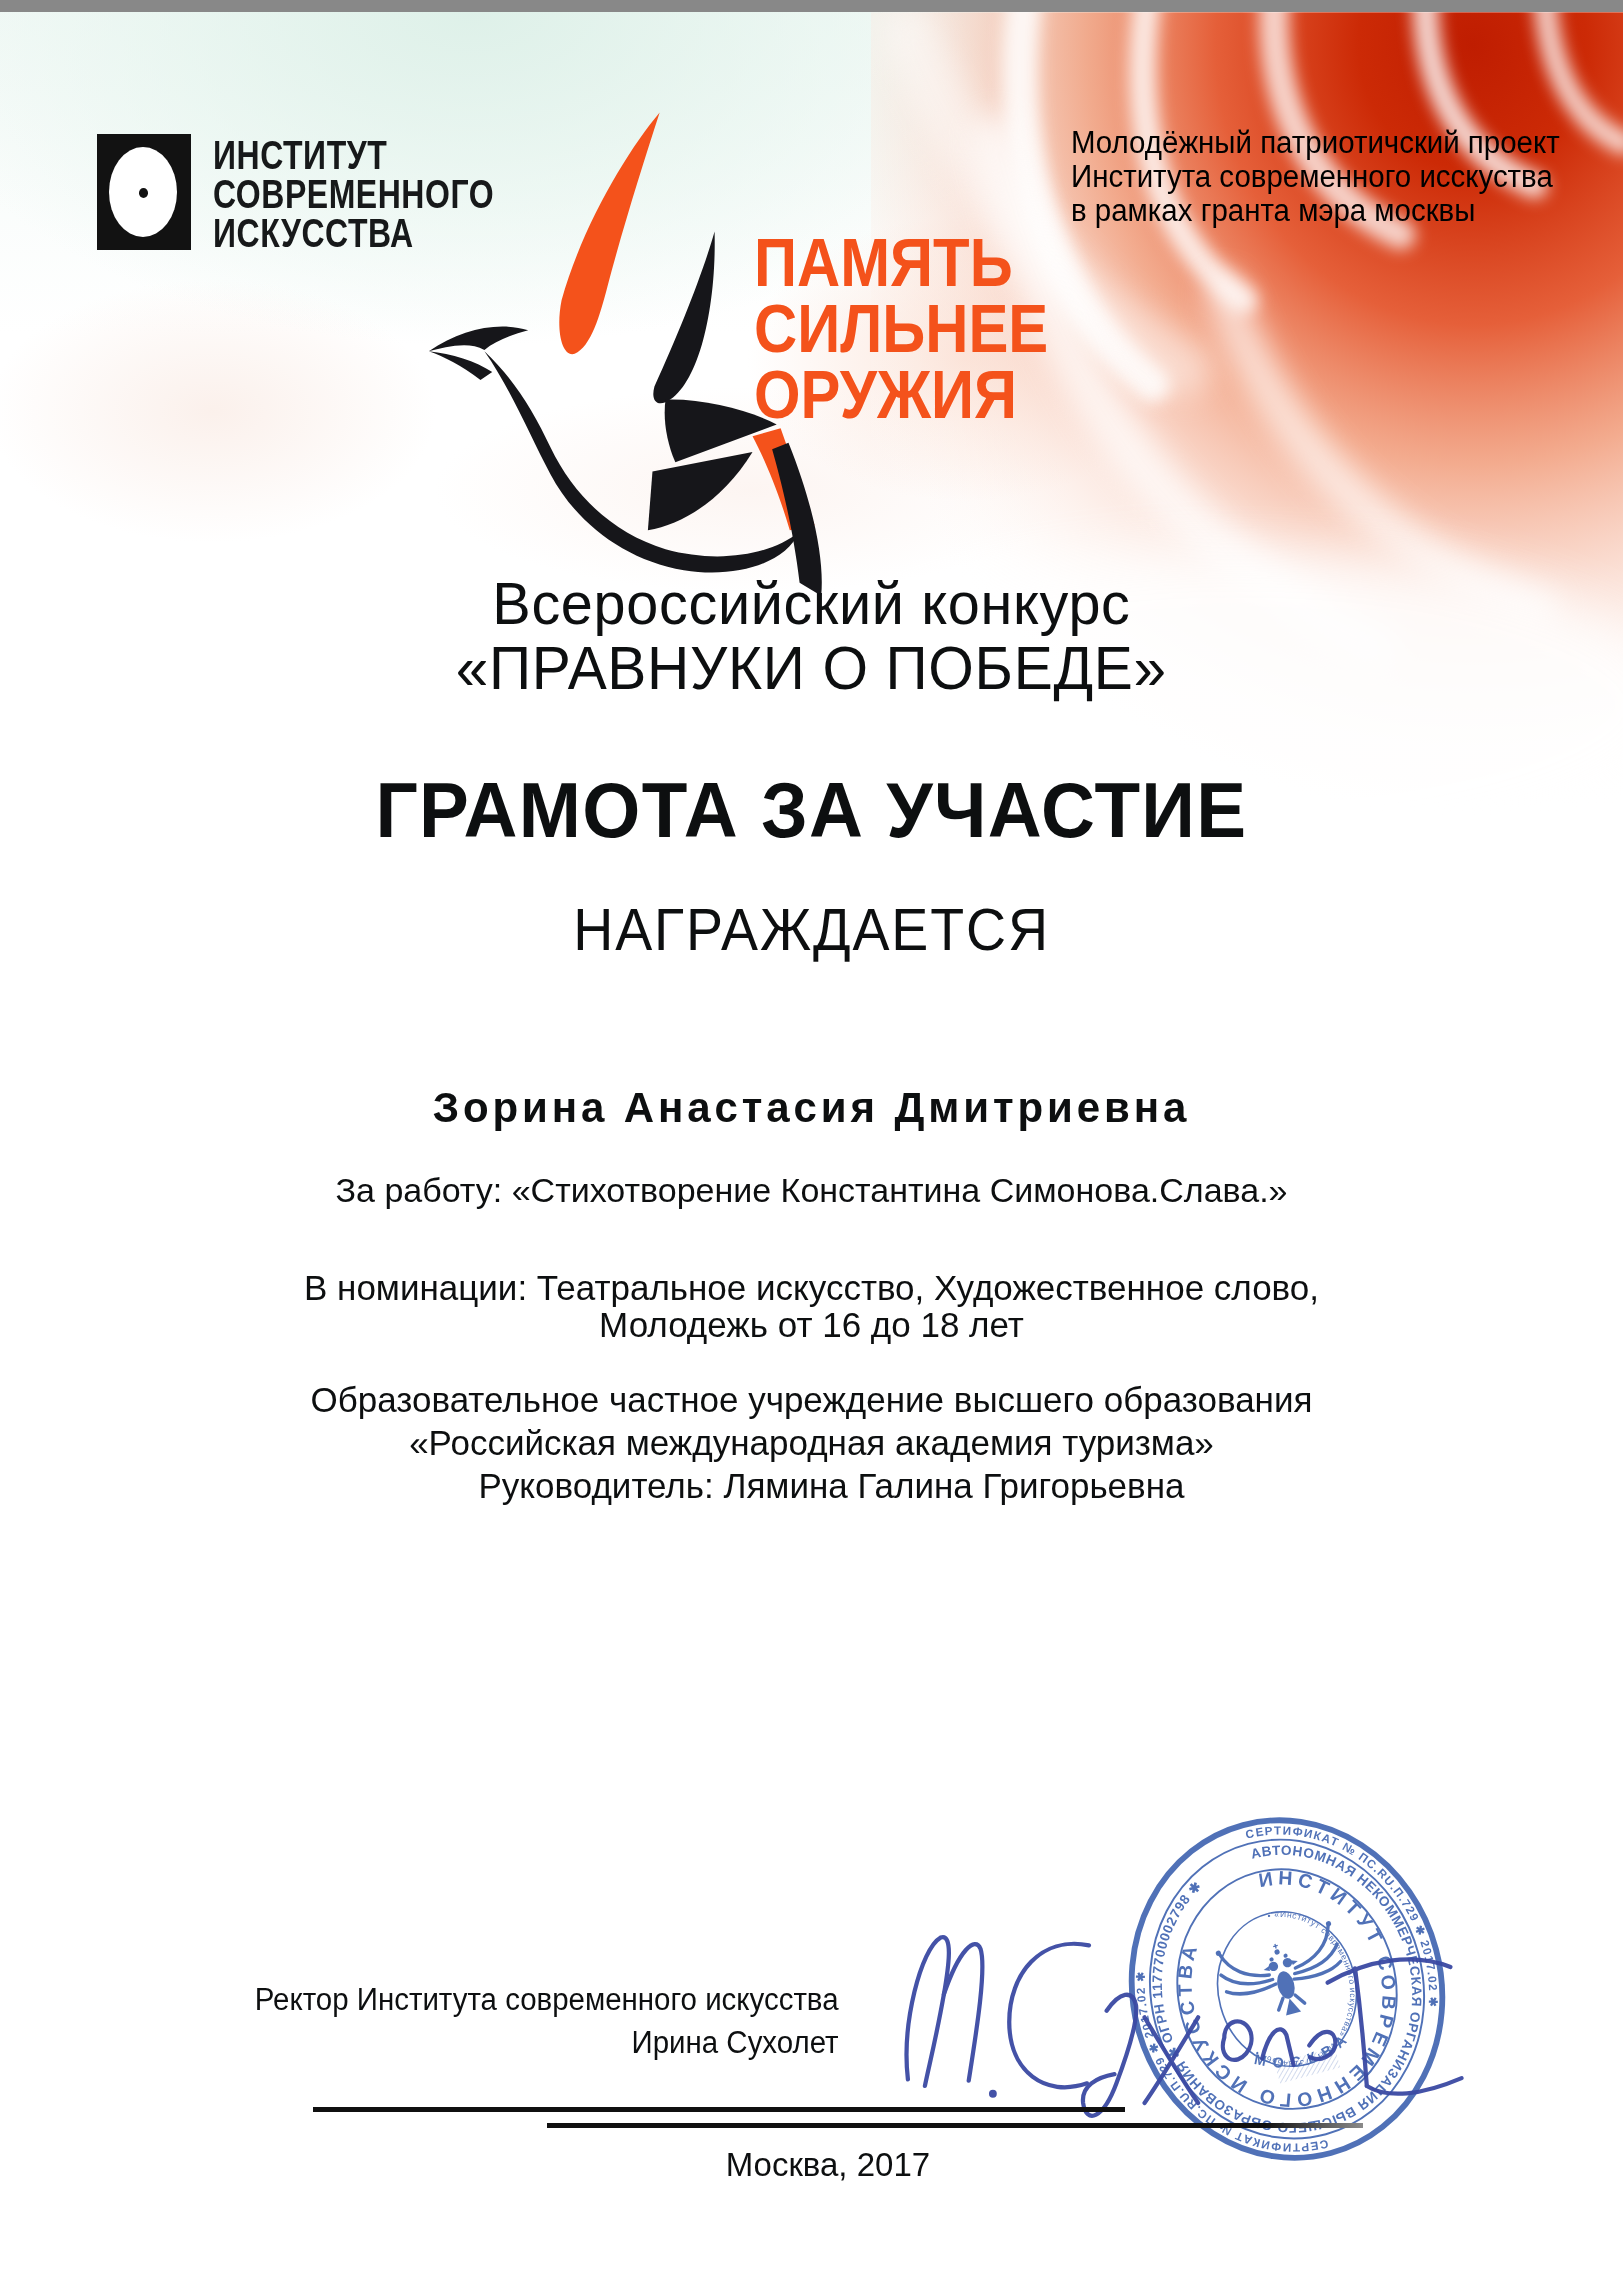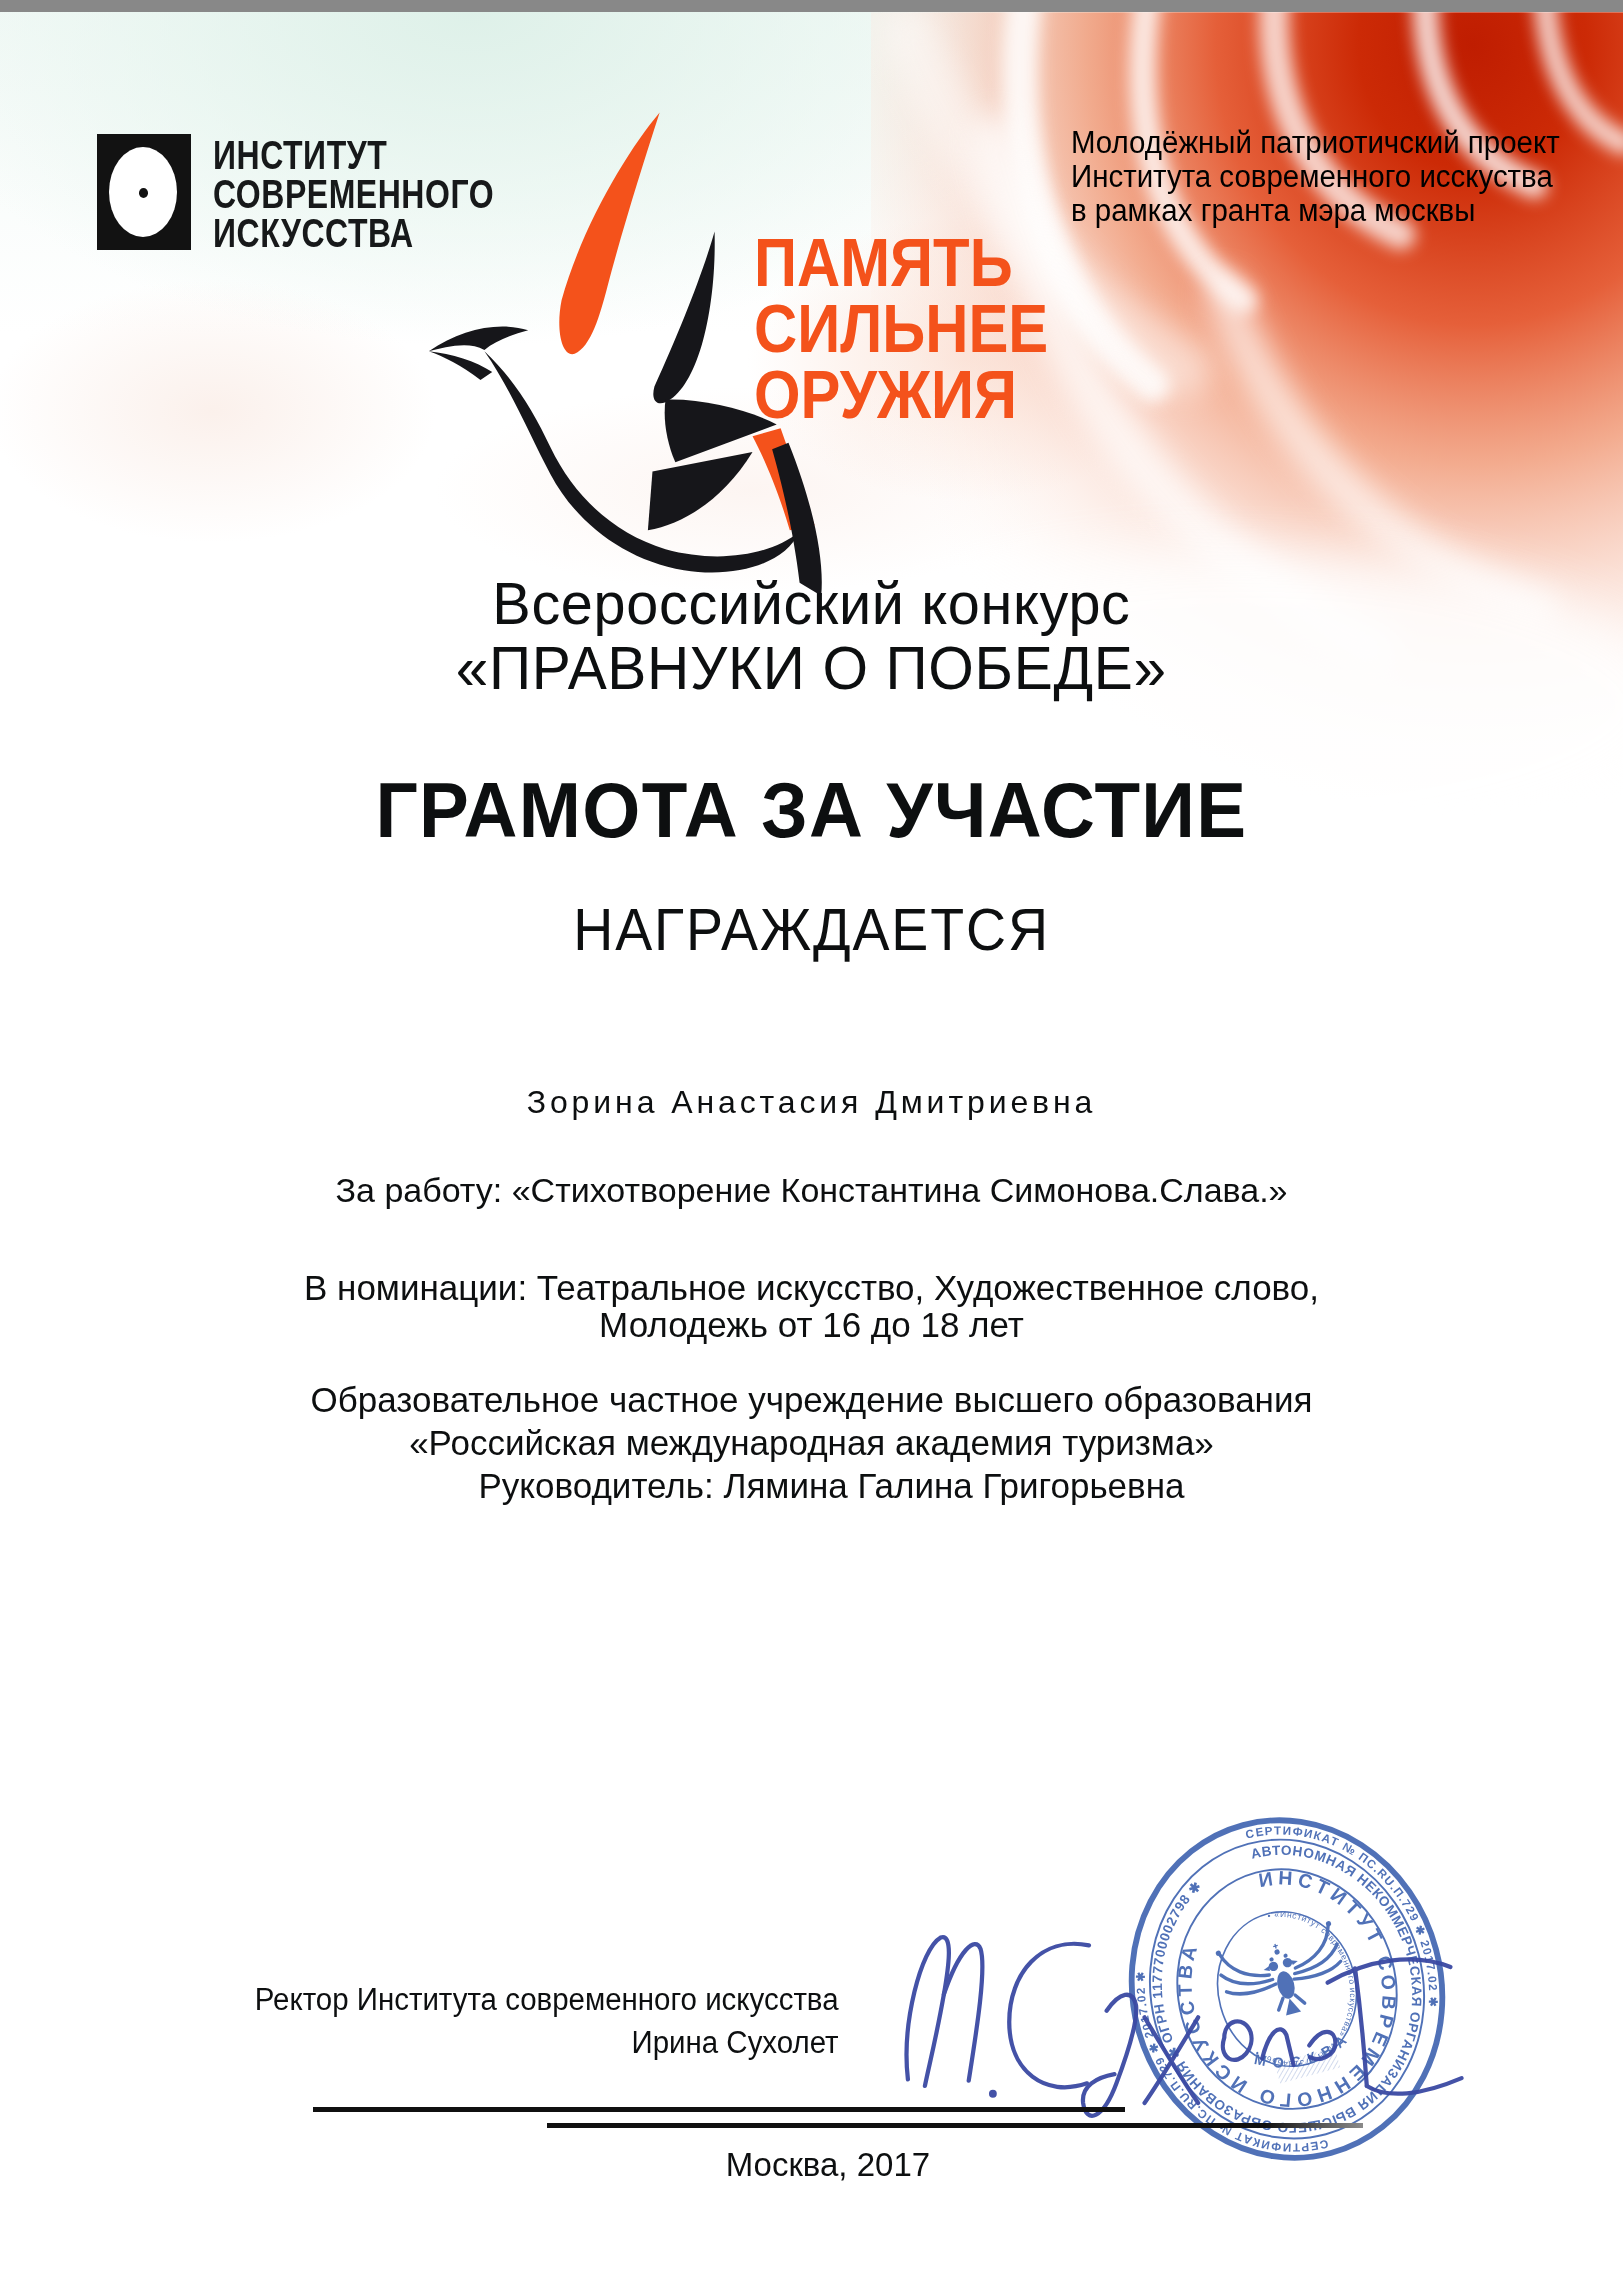--- a/index.html
+++ b/index.html
@@ -34,21 +34,21 @@
   .cline{left:0;right:0;text-align:center;white-space:nowrap;}
   .cline > span{display:inline-block;}
   .t-contest1{top:557px;font-size:60px;letter-spacing:0.7px;}
   .t-contest1 > span{transform:scaleX(.96);}
   .t-contest2{top:621px;font-size:61px;letter-spacing:0.7px;}
   .t-contest2 > span{transform:scaleX(.96);}
   .t-award{top:754px;font-size:77px;font-weight:bold;letter-spacing:1.3px;}
   .t-award > span{transform:scaleX(.97);}
   .t-awarded{top:884px;font-size:59px;letter-spacing:2px;}
   .t-awarded > span{transform:scaleX(.94);}
-  .t-name{top:1072px;font-size:32px;font-weight:normal;letter-spacing:3.9px;}
+  .t-name{top:1072px;font-size:42px;font-weight:bold;letter-spacing:3.9px;}
   .t-work{top:1159px;font-size:34px;}
   .t-nomination{top:1257px;font-size:35px;line-height:37px;}
   .t-org{top:1366px;font-size:35px;line-height:43px;}
   .t-supervisor{top:1454px;font-size:35px;padding-left:40px;}
   
   .rector{right:784px;top:1966px;text-align:right;font-size:31px;line-height:43px;white-space:nowrap;
     transform:scaleX(.95);transform-origin:top right;}
   .sig-line1{left:313px;top:2095px;width:812px;height:5.2px;background:#101010;}
   .sig-line2{left:547px;top:2111px;width:816px;height:5.2px;
     background:linear-gradient(90deg,#101010 0%,#101010 88%,#6d6d6d 97%,#8a8a8a 100%);}

